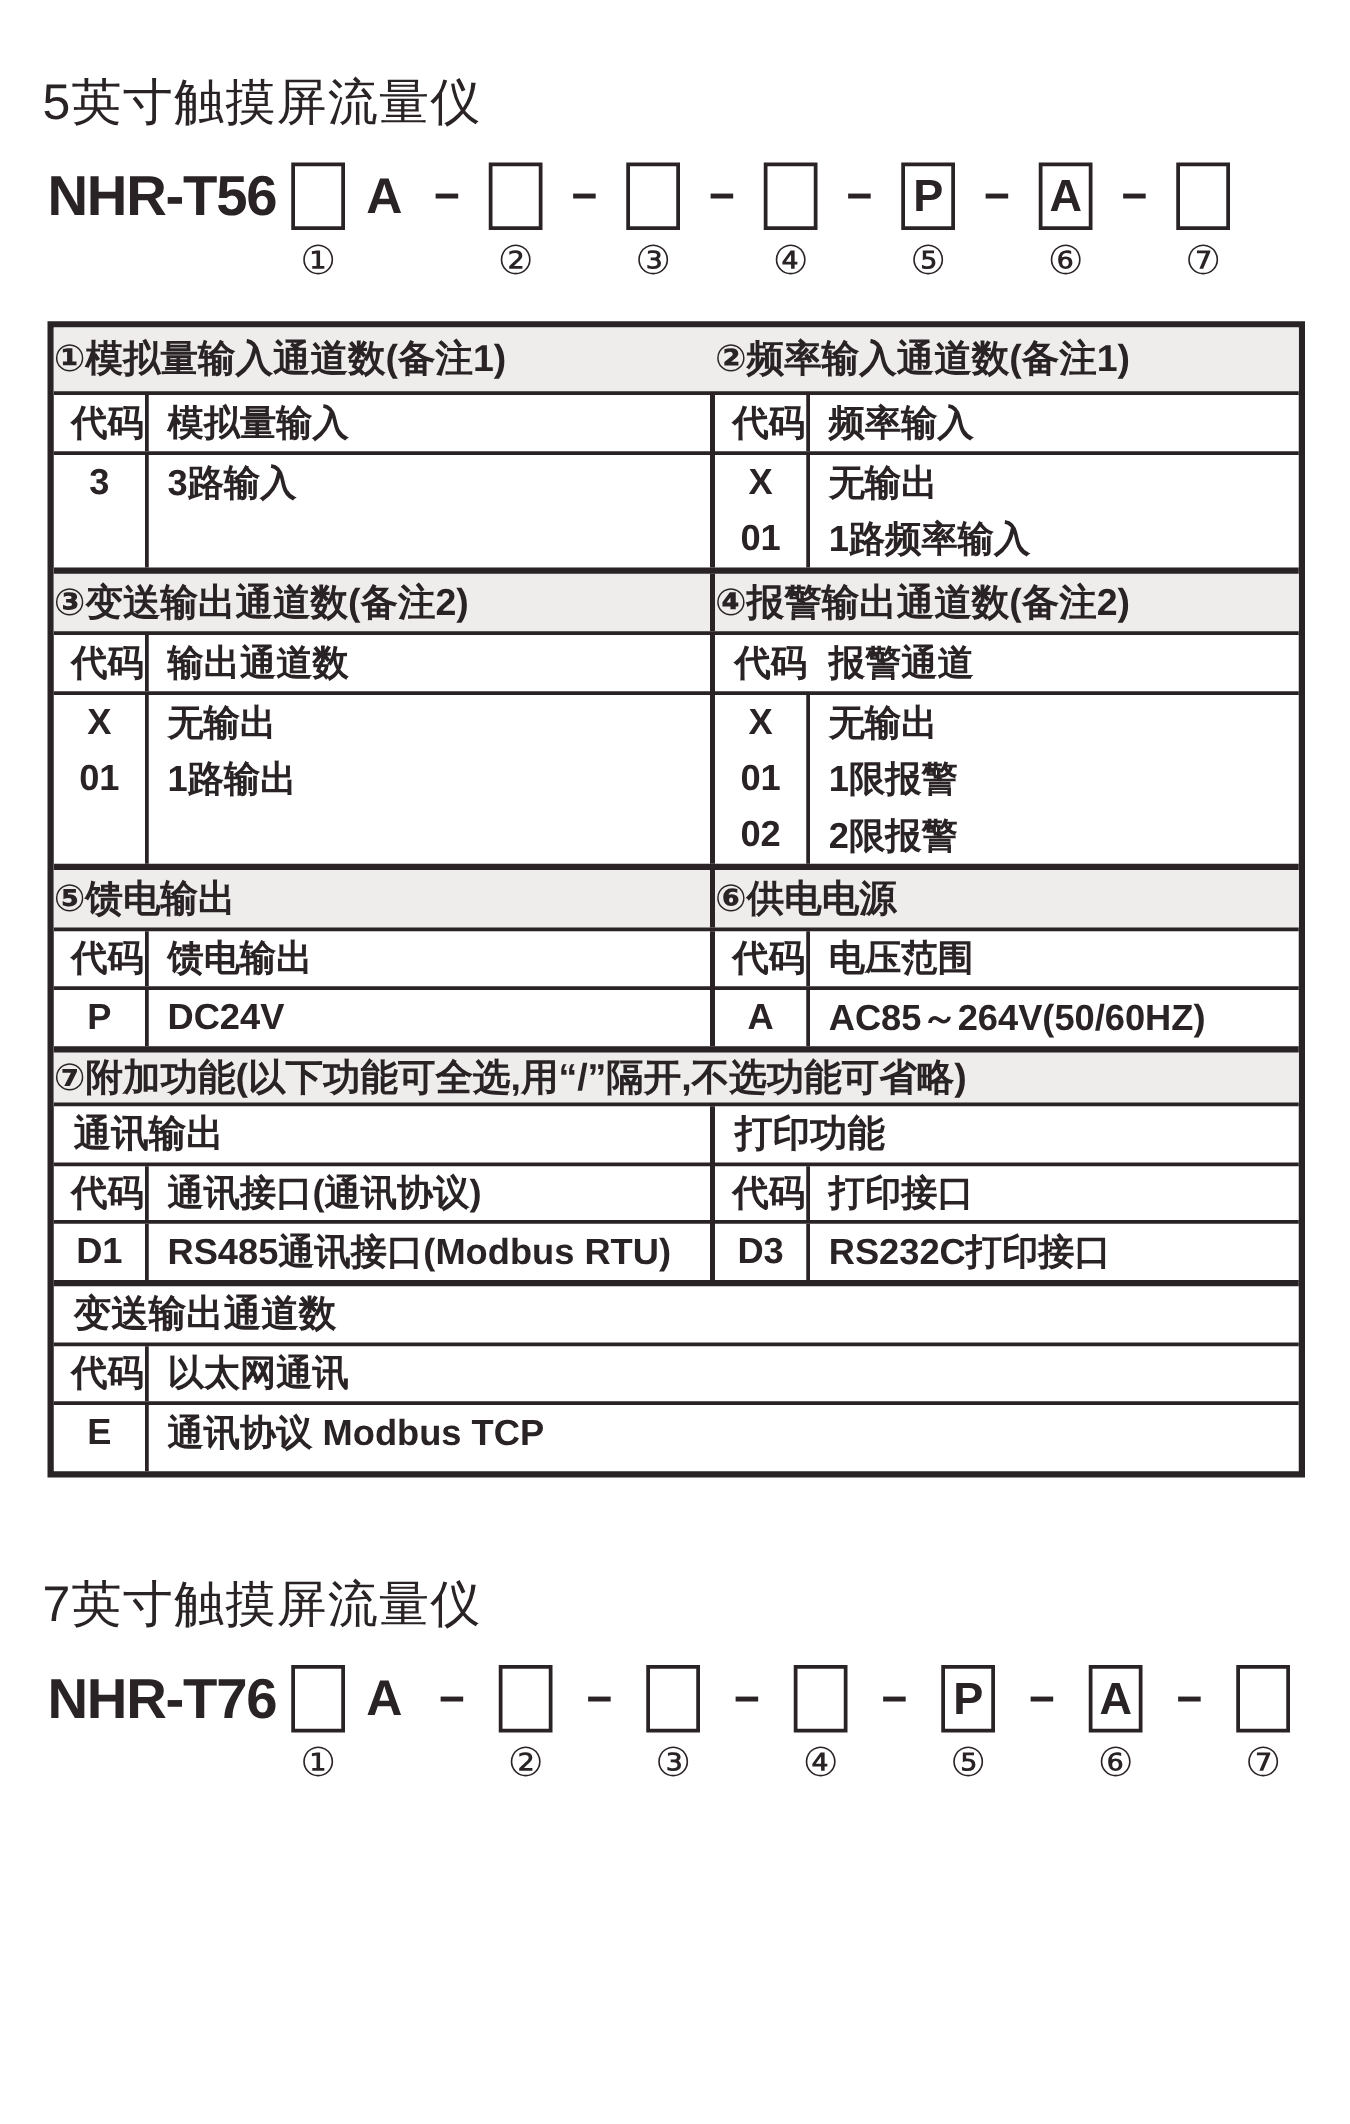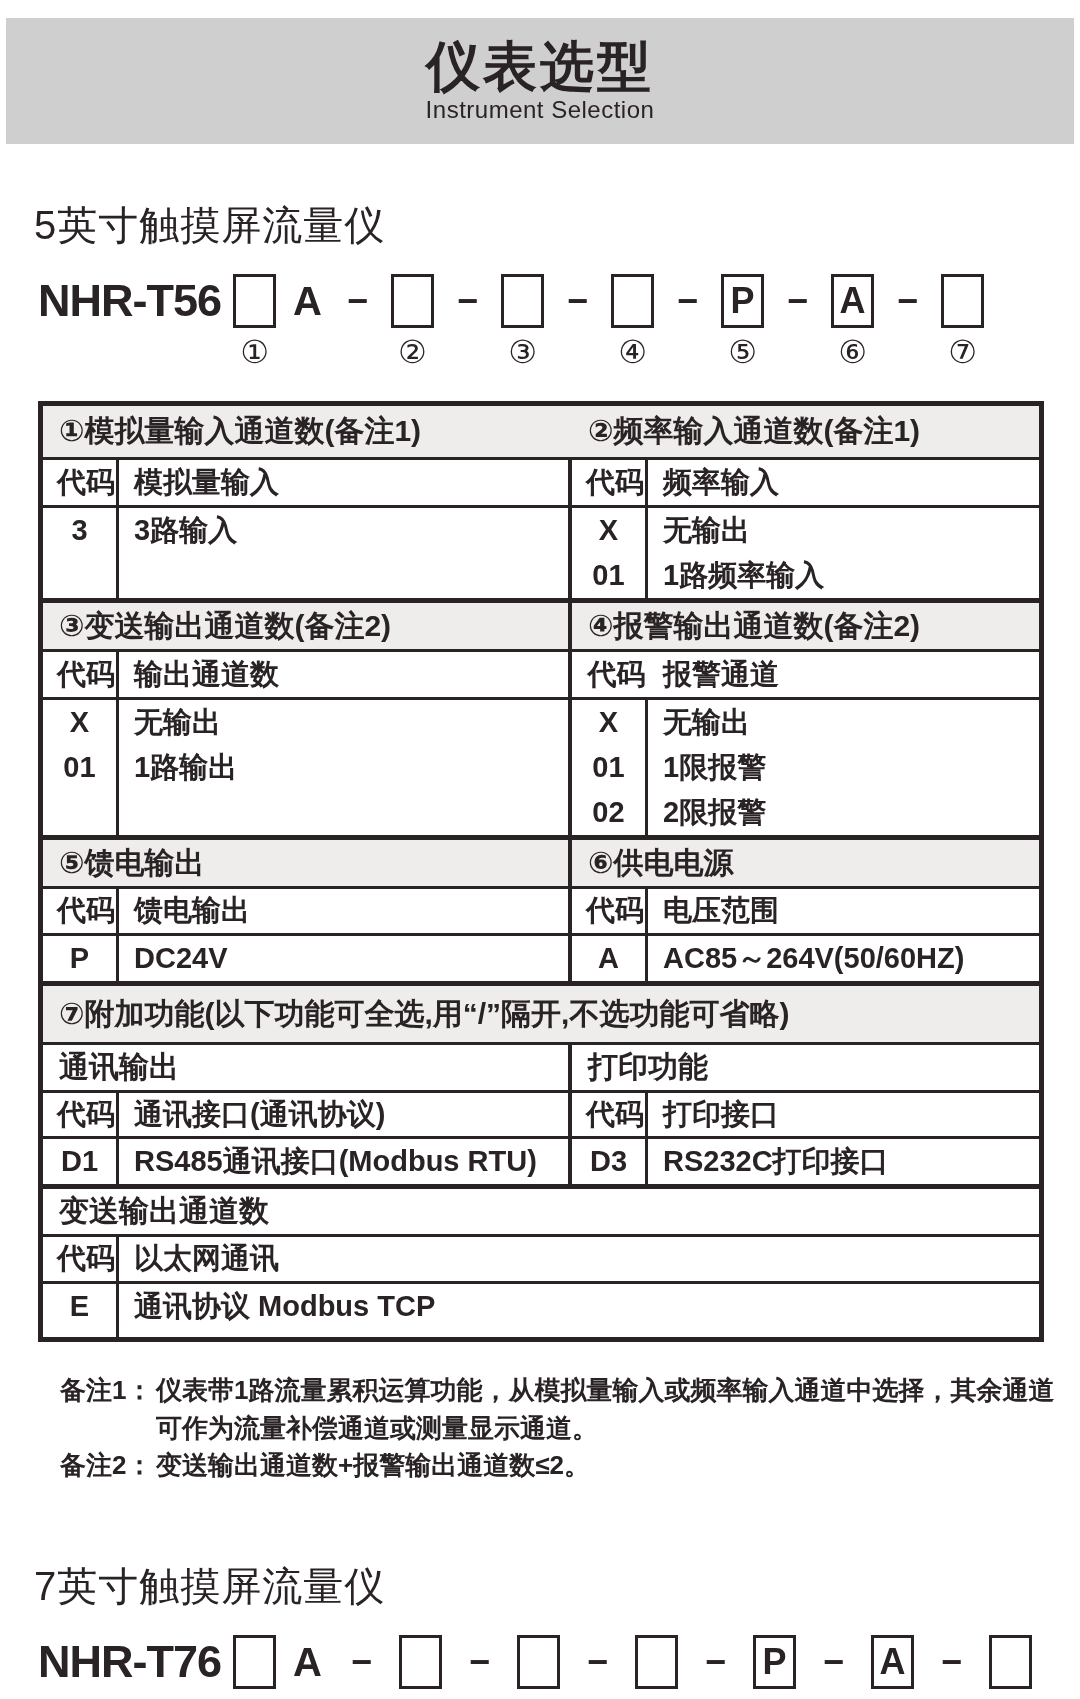--- a/index.html
+++ b/index.html
@@ -55,27 +55,27 @@
     margin:72px 36px 0 38px;width:1006px;
     border:var(--thick) solid var(--ink);background:#fff;
     font-weight:700;
   }
   .band{
     background:var(--band);display:flex;align-items:stretch;
     border-bottom:var(--thin) solid var(--ink);
     font-size:30px;font-weight:700;
   }
   .band.topline{border-top:var(--thick) solid var(--ink);}
-  .band .bcell{display:flex;align-items:center;padding-left:16px;}
+  .band .bcell{display:flex;align-items:center;}
   .band .bcell.left{width:529px;}
   .band .bcell.right{flex:1;}
   .band.split .bcell.left{border-right:4px solid var(--ink);}
   .band.single .bcell{width:100%;}
   .h54{height:54px;}
-  .h56{height:64px;}
+  .h56{height:48px;}
 
   .block{display:flex;align-items:stretch;}
   .half-l{width:529px;border-right:4px solid var(--ink);display:flex;flex-direction:column;}
   .half-r{flex:1;display:flex;flex-direction:column;}
 
   .subhead{
     height:48px;border-bottom:var(--thin) solid var(--ink);
     display:flex;align-items:center;padding-left:16px;font-size:30px;
   }
   .subhead.full{width:100%;}
@@ -106,24 +106,20 @@
   .note-row{display:flex;}
   .note-label{width:96px;flex:none;}
   .note-text{flex:1;}
   .note-cont{margin-left:96px;}
 </style>
 </head>
 <body>
 
 <div class="page">
 
-  <div class="header-bar">
-    <div class="header-title">仪表选型</div>
-    <div class="header-sub">Instrument Selection</div>
-  </div>
 
   <div class="sec-title">5英寸触摸屏流量仪</div>
 
   <div class="model-line">
     <span class="m-prefix">NHR-T56</span>
     <span class="slot">
       <span class="m-box"></span>
       <span class="m-num">①</span>
     </span>
     <span class="m-letter">A</span>
@@ -325,31 +321,20 @@
           <span>E</span>
         </div>
         <div class="col-n">
           <span>通讯协议 Modbus TCP</span>
         </div>
       </div>
     </div>
 
   </div>
 
-  <div class="notes">
-    <div class="note-row">
-      <span class="note-label">备注1：</span>
-      <span class="note-text">仪表带1路流量累积运算功能，从模拟量输入或频率输入通道中选择，其余通道</span>
-    </div>
-    <div class="note-cont">可作为流量补偿通道或测量显示通道。</div>
-    <div class="note-row">
-      <span class="note-label">备注2：</span>
-      <span class="note-text">变送输出通道数+报警输出通道数≤2。</span>
-    </div>
-  </div>
 
   <div class="sec-title second">7英寸触摸屏流量仪</div>
 
   <div class="model-line wide">
     <span class="m-prefix">NHR-T76</span>
     <span class="slot">
       <span class="m-box"></span>
       <span class="m-num">①</span>
     </span>
     <span class="m-letter">A</span>

